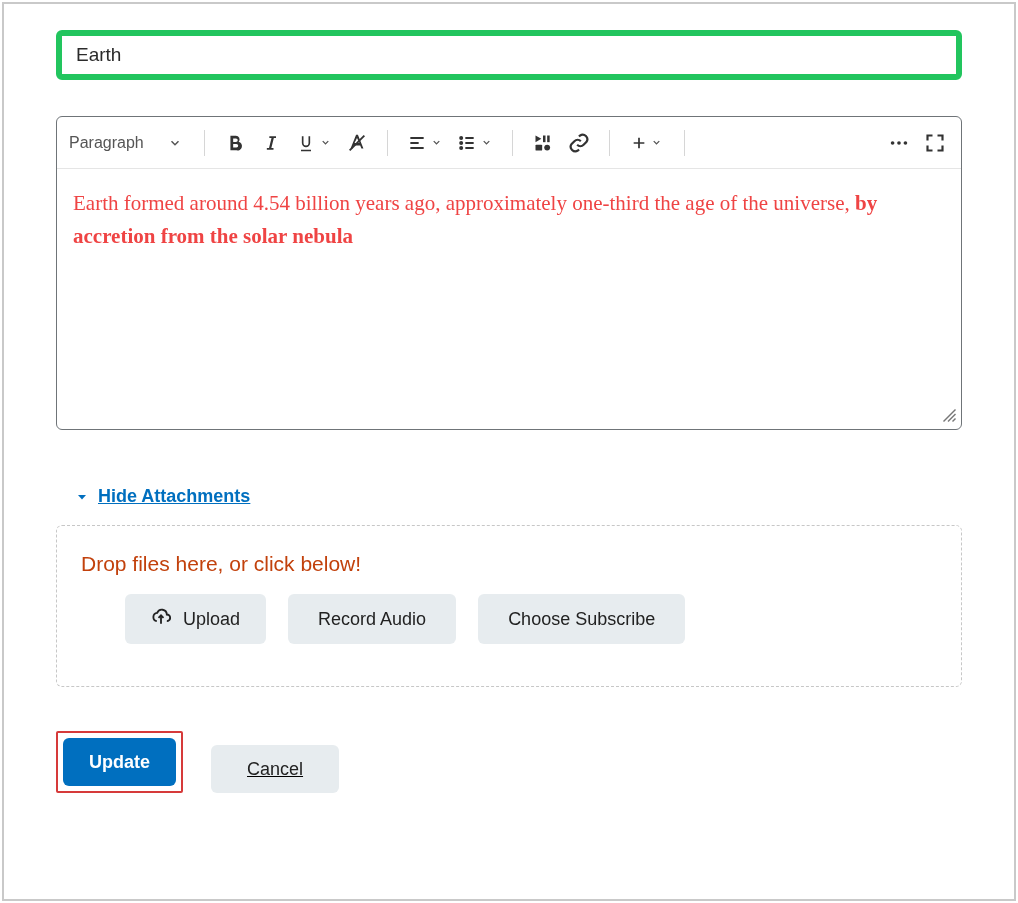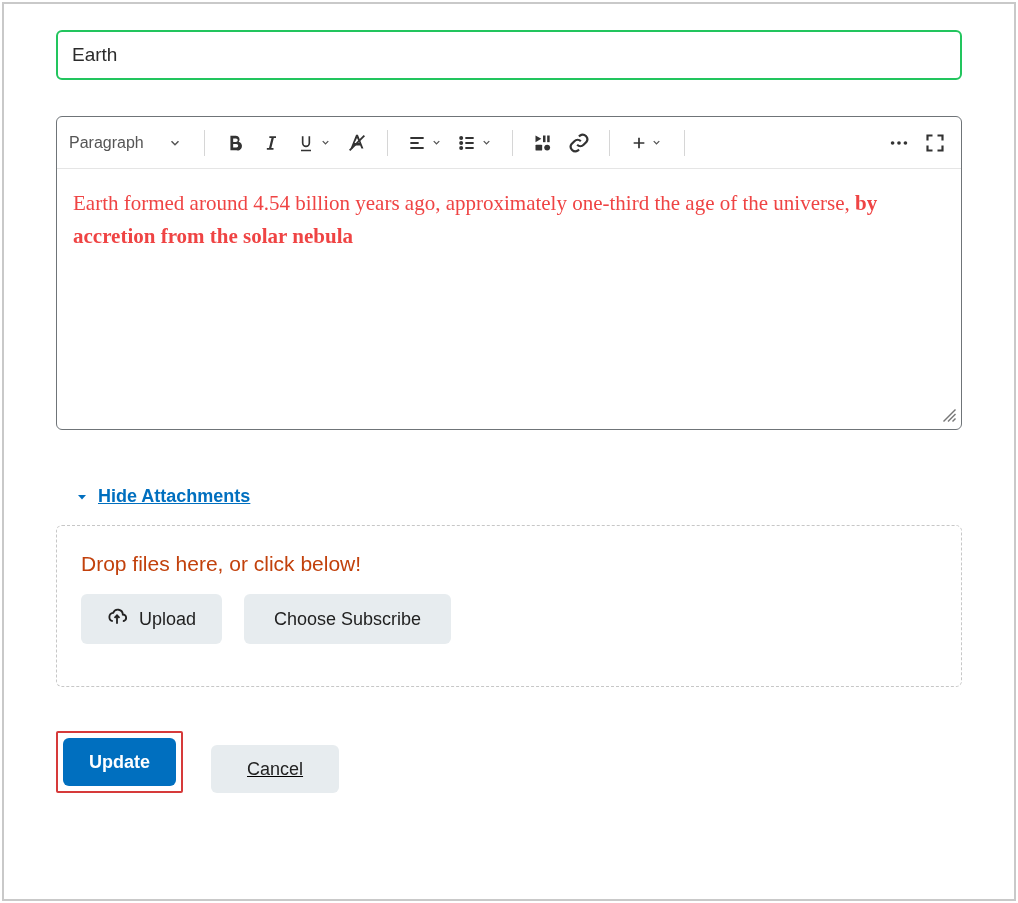--- a/index.html
+++ b/index.html
@@ -11,21 +11,21 @@
   .panel {
     border: 2px solid #c9c9c9;
     padding: 26px 52px 28px 52px;
     width: 1014px;
     height: 899px;
     position: relative;
   }
   .title-input {
     width: 100%;
     height: 50px;
-    border: 2px solid #22c55e;
+    border: 6px solid #22c55e;
     border-radius: 6px;
     padding: 0 14px;
     font-size: 19px;
     color: #2b2b2b;
     outline: none;
   }
   .editor-box {
     margin-top: 36px;
     border: 1px solid #6f7478;
     border-radius: 6px;
@@ -124,20 +124,21 @@
     padding: 26px 24px 42px 24px;
   }
   .drop-title{
     font-size: 21px;
     color:#c2410c;
     margin-bottom: 18px;
   }
   .drop-actions{
     display:flex;
     gap:22px;
+    margin-left:44px;
   }
   .pill-btn{
     background:#e7ecef;
     border:none;
     border-radius:6px;
     height:50px;
     padding: 0 30px;
     font-size:18px;
     color:#222;
     display:flex;
@@ -333,20 +334,23 @@
         <span>
           <svg width="20" height="20" viewBox="0 0 24 24" fill="none" stroke="#222" stroke-width="2.2">
               <path d="M7 17a5 5 0 0 1 .4-9.9A6 6 0 0 1 19 9a4 4 0 0 1 0 8"></path>
               <polyline points="9 13 12 10 15 13"></polyline>
               <line x1="12" y1="10" x2="12" y2="20"></line>
             </svg>
         </span>
         <span>Upload</span>
       </button>
       <button class="pill-btn">
+        <span>Record Audio</span>
+      </button>
+      <button class="pill-btn">
         <span>Choose Subscribe</span>
       </button>
     </div>
   </div>
 
   <div class="action-row">
     <div class="update-wrap">
       <button class="primary-btn">Update</button>
     </div>
     <button class="secondary-btn">Cancel</button>

